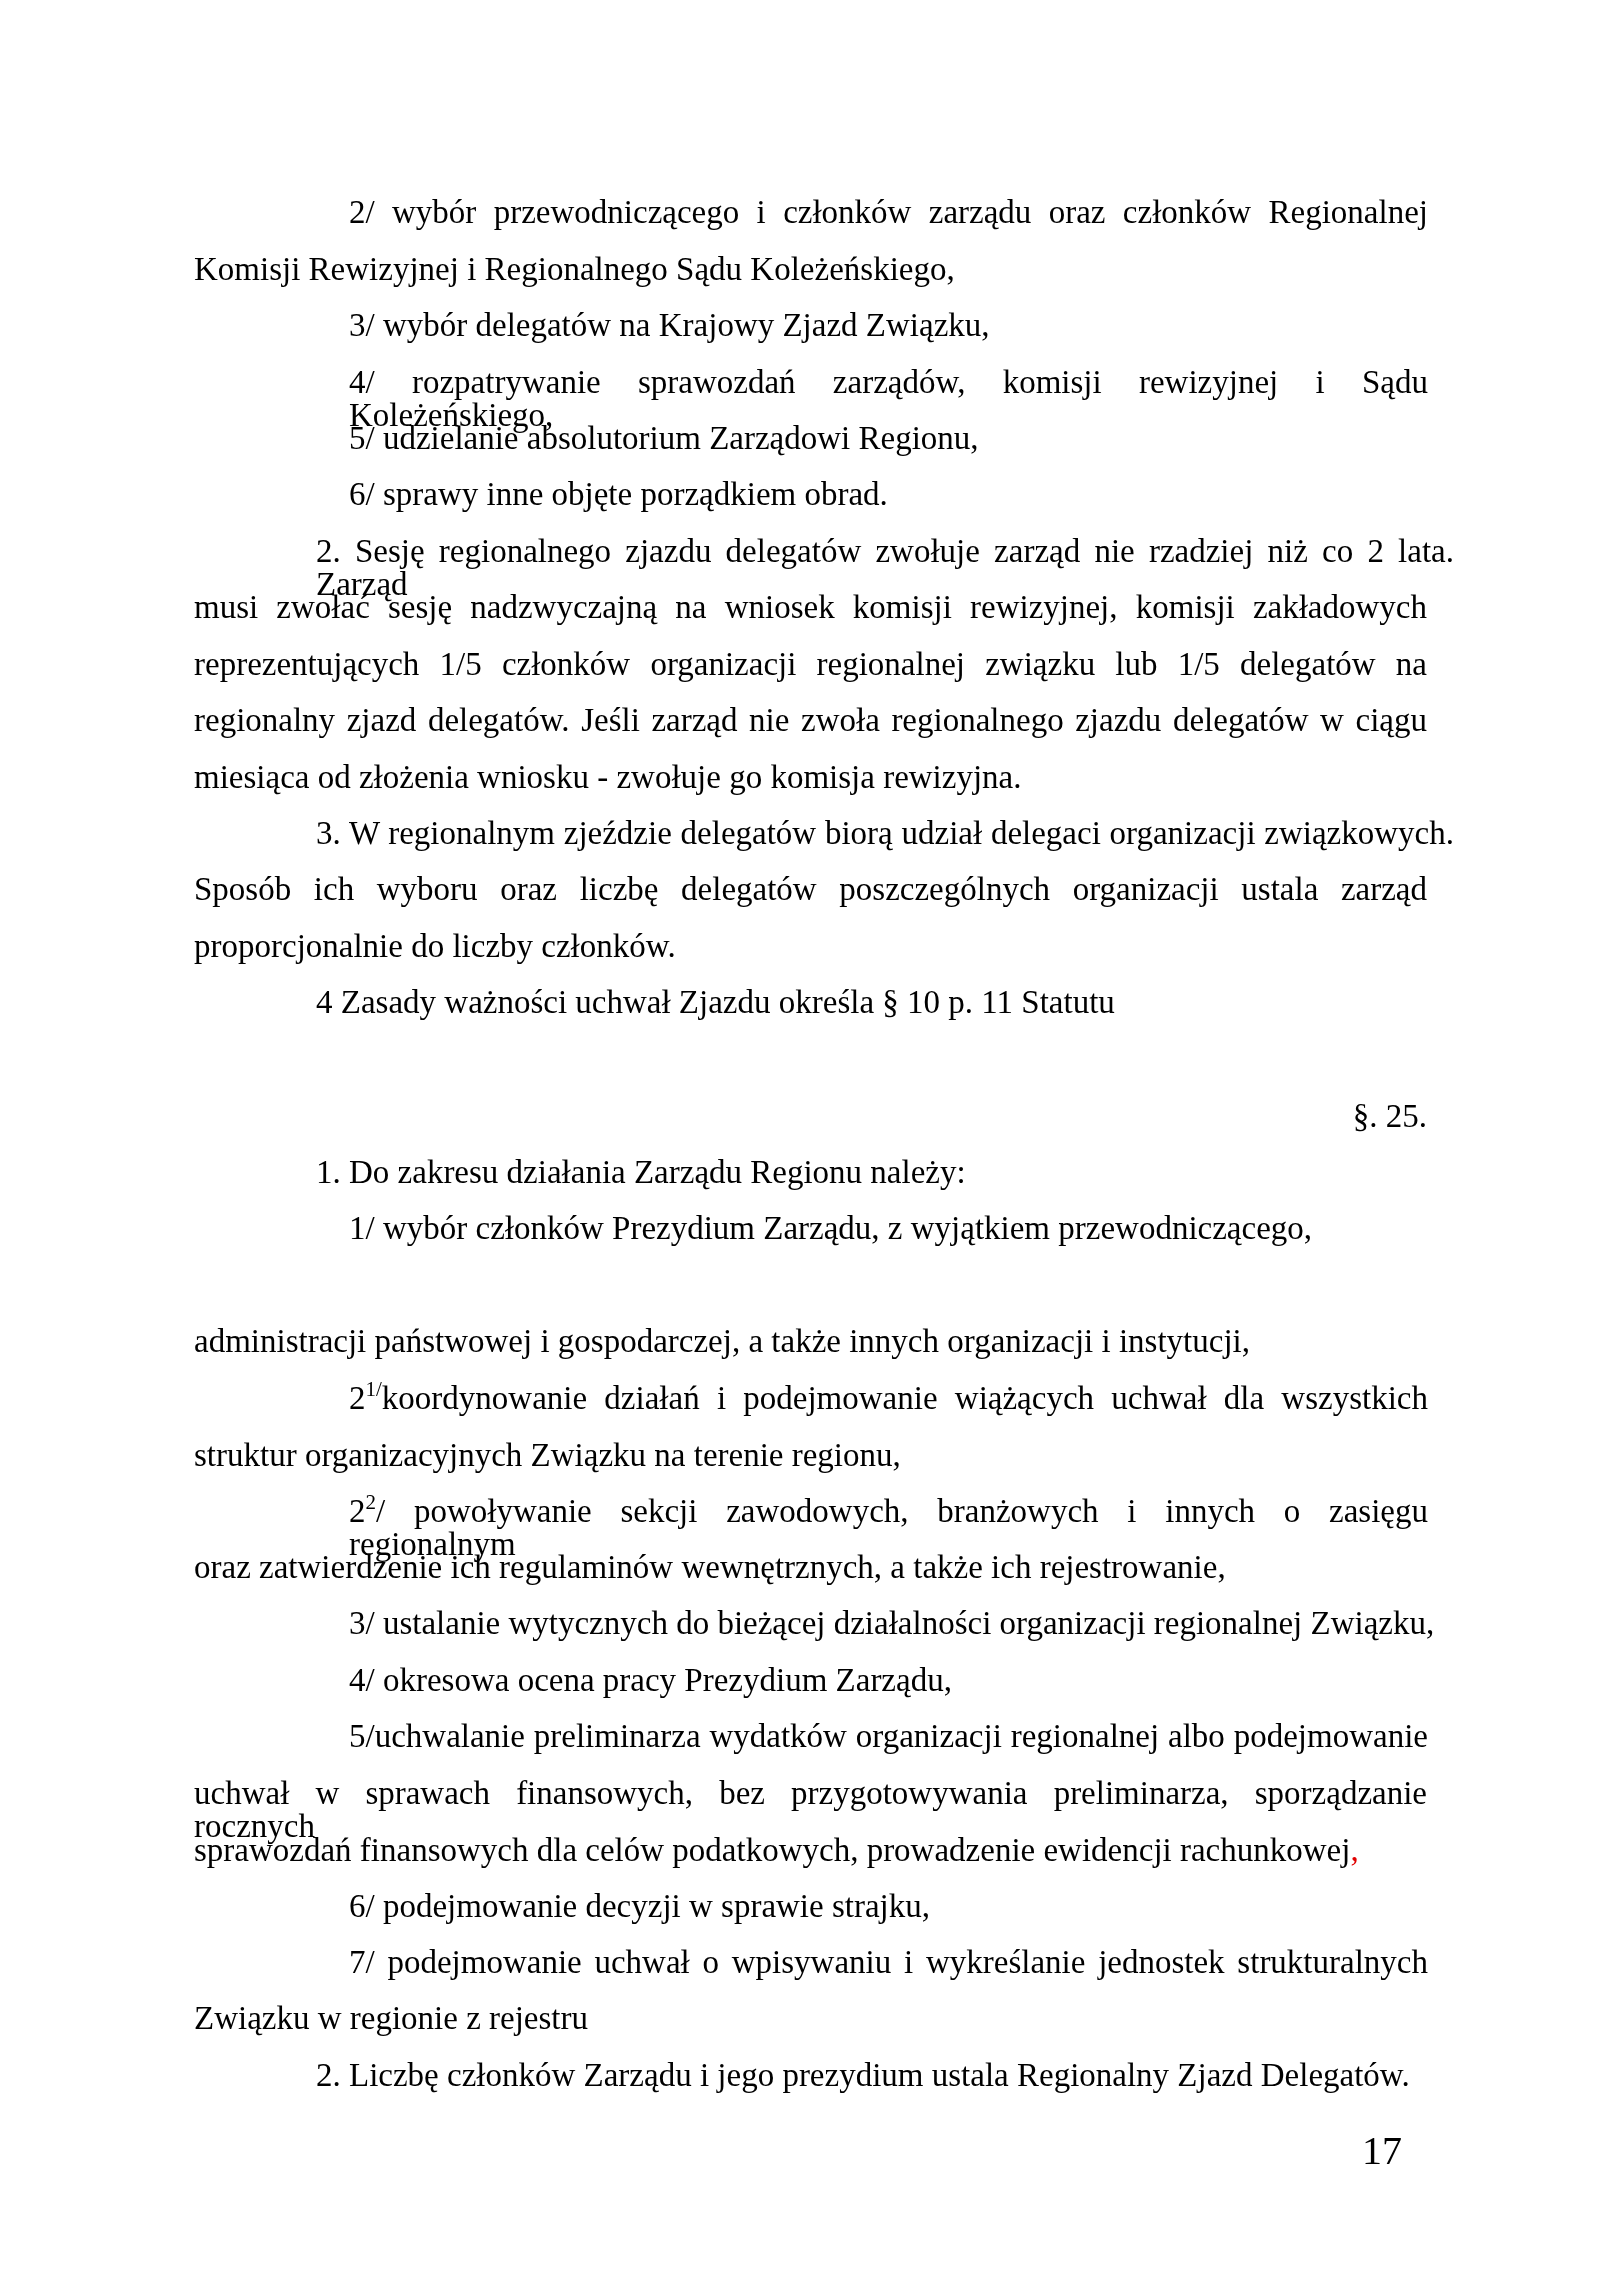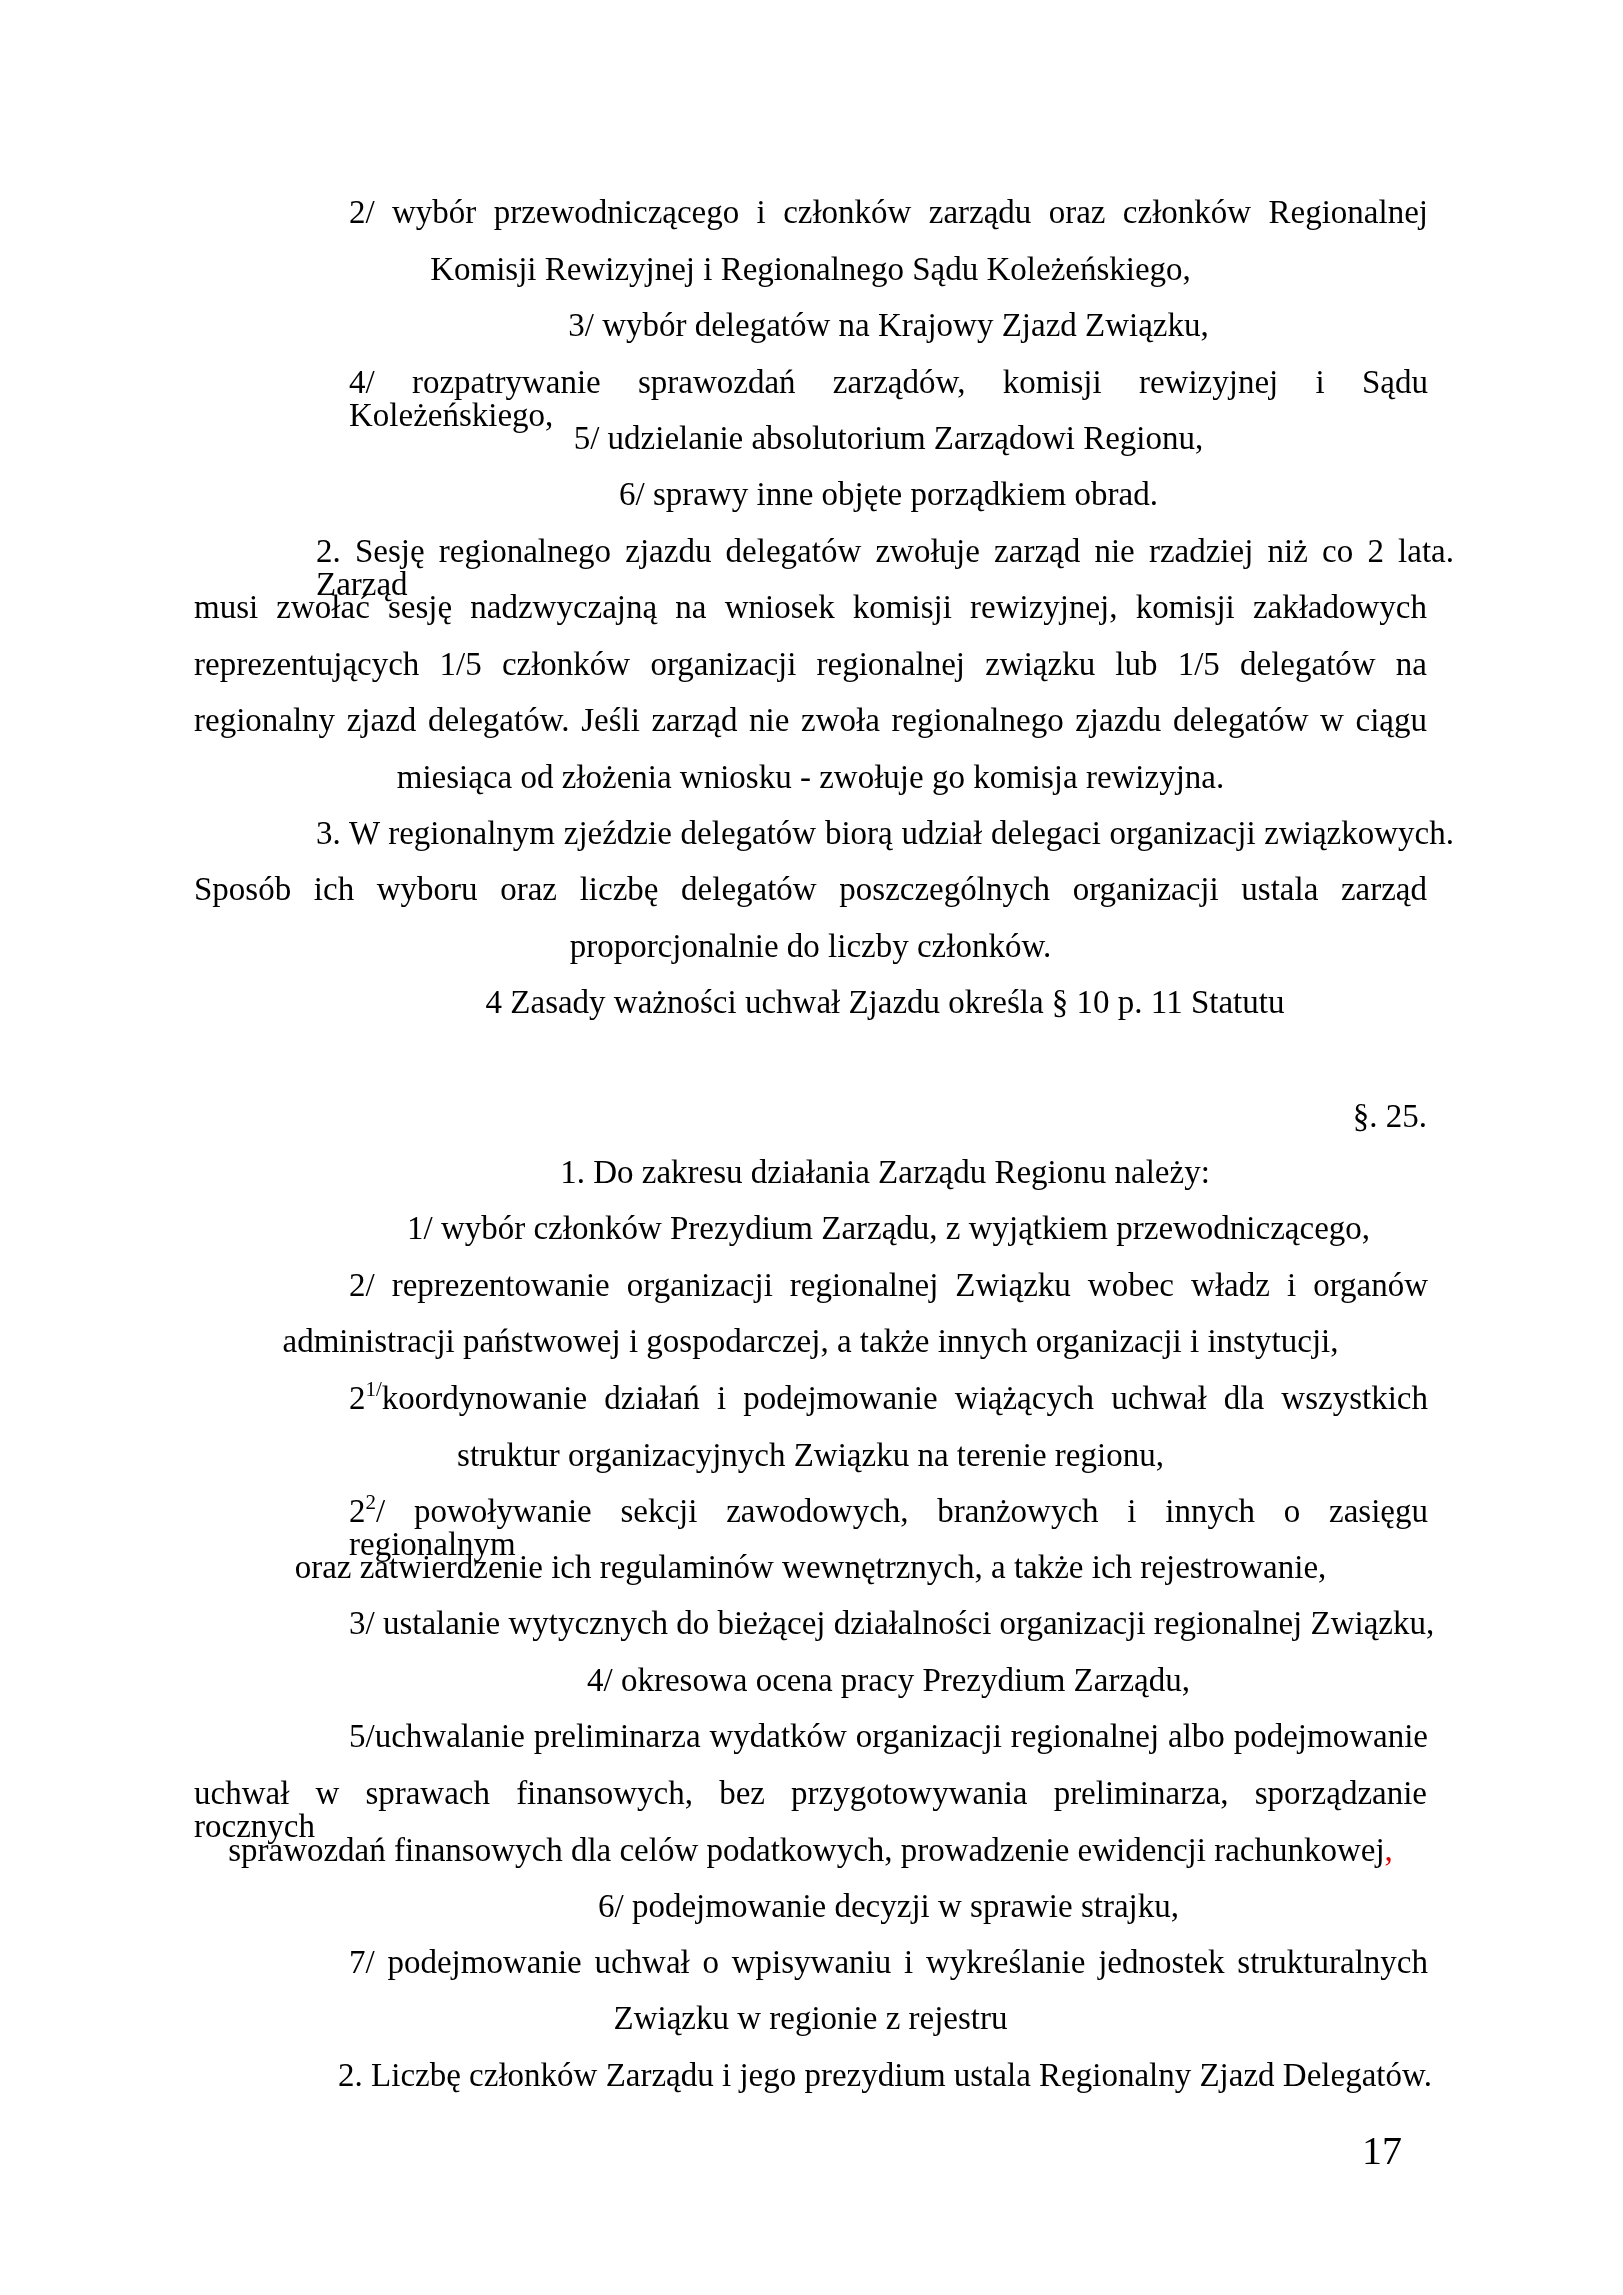--- a/index.html
+++ b/index.html
@@ -10,21 +10,20 @@
     font-family: "Liberation Serif", "DejaVu Serif", serif;
     font-size: 33px;
   }
   .ln {
     position: absolute;
     left: 194px;
     width: 1233px;
     height: 33px;
     line-height: 33px;
     white-space: nowrap;
-    text-align: center;
   }
   .ln.i1 { left: 280px; width: 1138px; margin-left: 36px; }
   .ln.i2 { left: 349px; width: 1079px; }
   .ln.j { white-space: normal; text-align: justify; text-align-last: justify; }
   .ln.c { text-align: right; }
   sup.s { font-size: 21px; line-height: 0; vertical-align: 13px; }
   .red { color: #e00000; }
   .pagenum {
     position: absolute; left: 1362px; width: 65px; text-align: left;
     top: 2136px; font-size: 40px; line-height: 30px;
@@ -51,21 +50,20 @@
   <div class="ln i1 j" style="top:817px">3. W regionalnym zjeździe delegatów biorą udział delegaci organizacji związkowych.</div>
   <div class="ln j" style="top:873px">Sposób ich wyboru oraz liczbę delegatów poszczególnych organizacji ustala zarząd</div>
   <div class="ln" style="top:930px">proporcjonalnie do liczby członków.</div>
 
   <div class="ln i1" style="top:986px">4 Zasady ważności uchwał Zjazdu określa § 10 p. 11 Statutu</div>
 
   <div class="ln c" style="top:1100px">§. 25.</div>
 
   <div class="ln i1" style="top:1156px">1. Do zakresu działania Zarządu Regionu należy:</div>
   <div class="ln i2" style="top:1212px">1/ wybór członków Prezydium Zarządu, z wyjątkiem przewodniczącego,</div>
-  <div class="ln i2 j" style="top:1269px">2/ reprezentowanie organizacji regionalnej Związku wobec władz i organów</div>
   <div class="ln" style="top:1325px">administracji państwowej i gospodarczej, a także innych organizacji i instytucji,</div>
 
   <div class="ln i2 j" style="top:1382px"><span>2</span><sup class="s">1/</sup><span>koordynowanie działań i podejmowanie wiążących uchwał dla wszystkich</span></div>
   <div class="ln" style="top:1439px">struktur organizacyjnych Związku na terenie regionu,</div>
 
   <div class="ln i2 j" style="top:1495px"><span>2</span><sup class="s">2</sup><span>/ powoływanie sekcji zawodowych, branżowych i innych o zasięgu regionalnym</span></div>
   <div class="ln" style="top:1551px">oraz zatwierdzenie ich regulaminów wewnętrznych, a także ich rejestrowanie,</div>
 
   <div class="ln i2" style="top:1607px">3/ ustalanie wytycznych do bieżącej działalności organizacji regionalnej Związku,</div>
   <div class="ln i2" style="top:1664px">4/ okresowa ocena pracy Prezydium Zarządu,</div>

